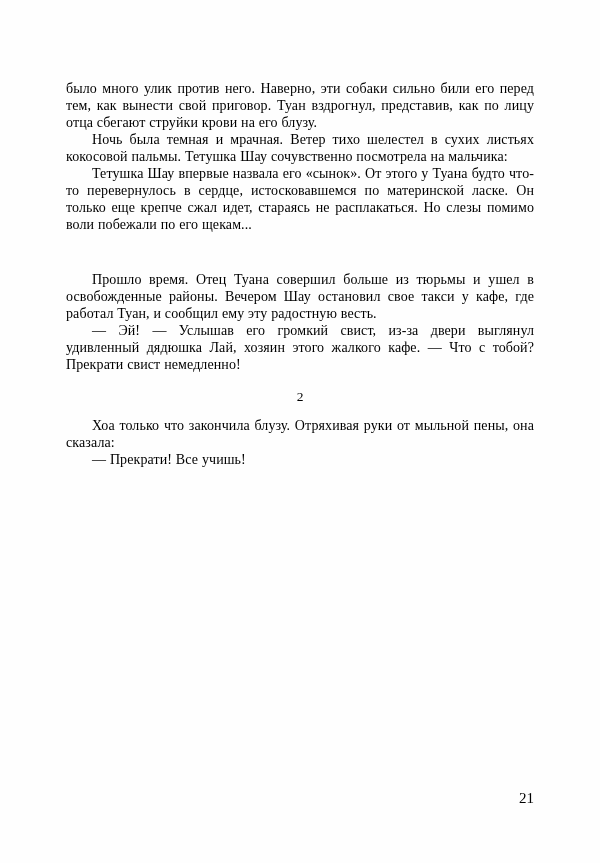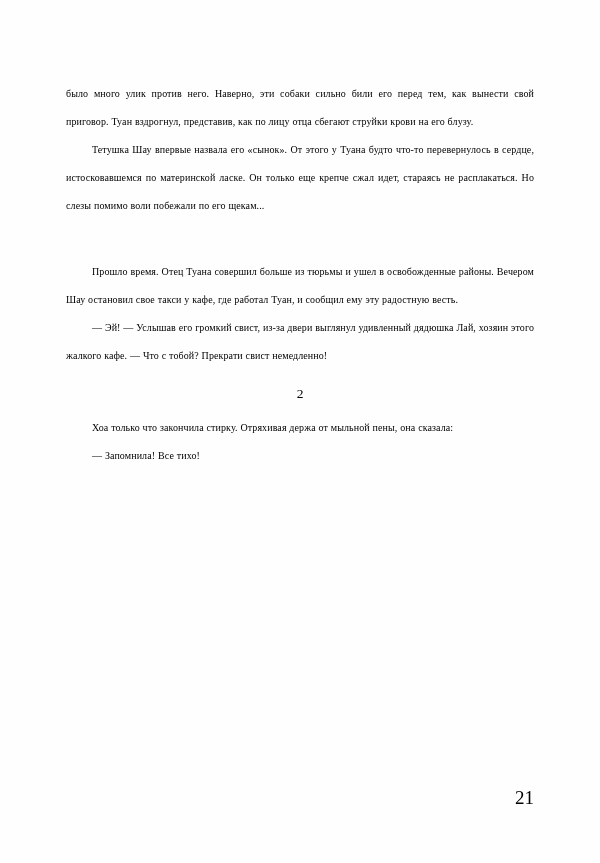--- a/index.html
+++ b/index.html
@@ -23,22 +23,22 @@
     background: #fefefe;
   }
   .textblock {
     position: absolute;
     left: 66px;
     top: 80px;
     width: 468px;
   }
   p.para {
     margin: 0;
-    font-size: 10px;
-    line-height: 28px;
+    font-size: 14px;
+    line-height: 17px;
     text-align: justify;
     text-indent: 26px;
     letter-spacing: 0.1px;
     word-spacing: 0.2px;
     -webkit-hyphens: none;
     hyphens: none;
   }
   p.para.noindent {
     text-indent: 0;
   }
@@ -50,39 +50,40 @@
     text-align: center;
     font-size: 13.5px;
     line-height: 20px;
     padding-top: 14px;
     padding-bottom: 10px;
   }
   .page-number {
     position: absolute;
     right: 66px;
     bottom: 56px;
-    font-size: 19px;
+    font-size: 15px;
     line-height: 18px;
   }
 </style>
 </head>
 <body>
 
 <div class="page">
   <div class="textblock">
 
     <p class="para noindent">было много улик против него. Наверно, эти собаки сильно били его перед тем, как вынести свой приговор. Туан вздрогнул, представив, как по лицу отца сбегают струйки крови на его блузу.</p>
+    <p class="para">Ночь была темная и мрачная. Ветер тихо шелестел в сухих листьях кокосовой пальмы. Тетушка Шау сочувственно посмотрела на мальчика:</p>
     <p class="para">Тетушка Шау впервые назвала его «сынок». От этого у Туана будто что-то перевернулось в сердце, истосковавшемся по материнской ласке. Он только еще крепче сжал идет, стараясь не расплакаться. Но слезы помимо воли побежали по его щекам...</p>
 
     <div class="gap-large"></div>
 
     <p class="para">Прошло время. Отец Туана совершил больше из тюрьмы и ушел в освобожденные районы. Вечером Шау остановил свое такси у кафе, где работал Туан, и сообщил ему эту радостную весть.</p>
     <p class="para">— Эй! — Услышав его громкий свист, из-за двери выглянул удивленный дядюшка Лай, хозяин этого жалкого кафе. — Что с тобой? Прекрати свист немедленно!</p>
 
     <p class="section-number">2</p>
 
-    <p class="para">Хоа только что закончила стирку. Отряхивая держа от мыльной пены, она сказала:</p>
-    <p class="para">— Запомнила! Все тихо!</p>
+    <p class="para">Хоа только что закончила блузу. Отряхивая руки от мыльной пены, она сказала:</p>
+    <p class="para">— Прекрати! Все учишь!</p>
 
   </div>
 
   <div class="page-number">21</div>
 </div>
 
 </body></html>

